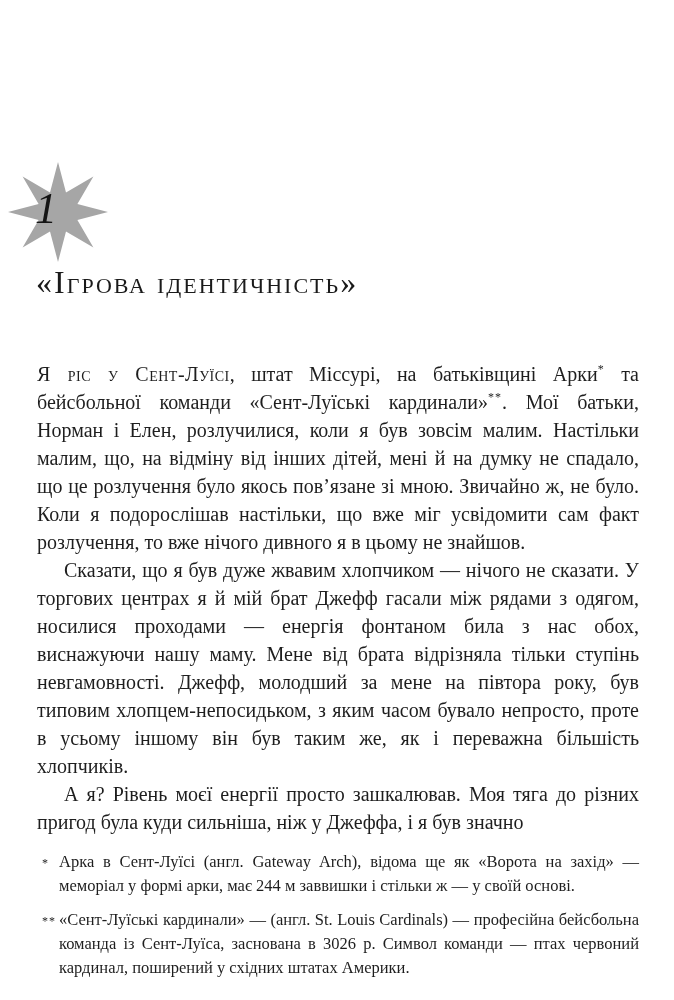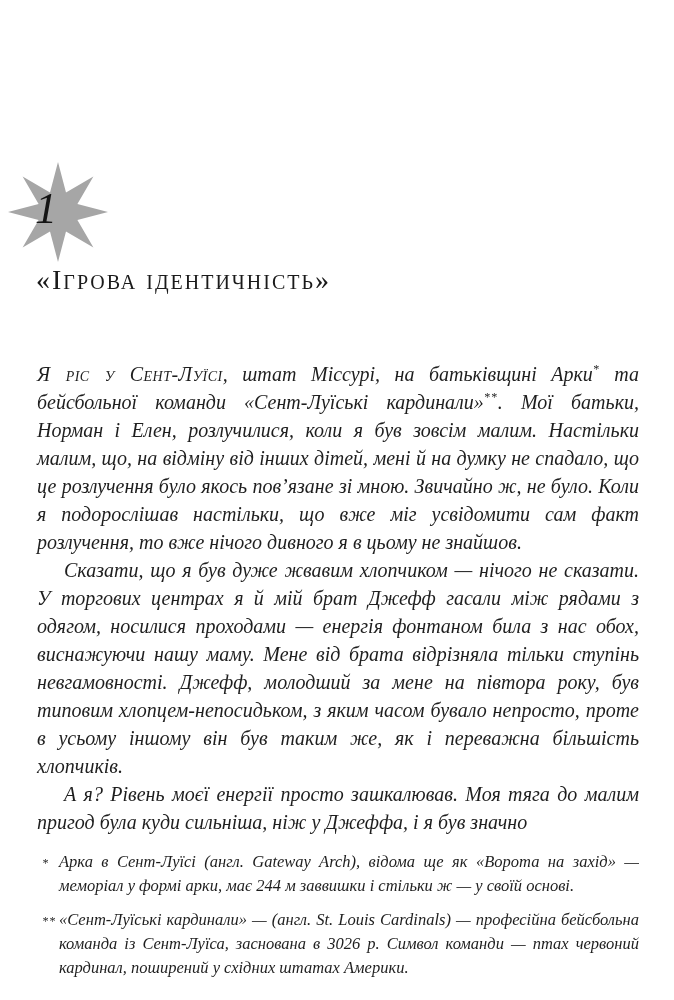--- a/index.html
+++ b/index.html
@@ -43,31 +43,30 @@
     font-size: 44px;
     color: #141414;
   }
   .chapter-title {
     position: absolute;
     left: 36px;
     top: 264px;
     margin: 0;
     font-variant: small-caps;
     font-weight: normal;
-    font-size: 28px;
+    font-size: 32px;
     letter-spacing: 2px;
     color: #1a1a1a;
     white-space: nowrap;
   }
   .text-block {
     position: absolute;
     left: 37px;
     top: 360px;
     width: 602px;
-    font-style: italic;
   }
   .body-text {
     font-size: 20px;
     line-height: 28px;
     text-align: justify;
     hyphens: auto;
   }
   .para {
     margin: 0;
     text-indent: 27px;
@@ -120,21 +119,21 @@
     <span class="chapter-number">1</span>
   </div>
 
   <h1 class="chapter-title">«Ігрова ідентичність»</h1>
 
   <div class="text-block">
 
     <div class="body-text">
       <p class="para first"><span class="lead">Я ріс у Сент-Луїсі</span><span>, штат Міссурі, на батьківщині Арки</span><sup class="fn-ref">*</sup><span> та бейсбольної команди «Сент-Луїські кардинали»</span><sup class="fn-ref">**</sup><span>. Мої батьки, Норман і Елен, розлучилися, коли я був зовсім малим. Настільки малим, що, на відміну від інших дітей, мені й на думку не спадало, що це розлучення було якось пов’язане зі мною. Звичайно ж, не було. Коли я подорослішав настільки, що вже міг усвідомити сам факт розлучення, то вже нічого дивного я в цьому не знайшов.</span></p>
       <p class="para">Сказати, що я був дуже жвавим хлопчиком — нічого не сказати. У торгових центрах я й мій брат Джефф гасали між рядами з одягом, носилися проходами — енергія фонтаном била з нас обох, виснажуючи нашу маму. Мене від брата відрізняла тільки ступінь невгамовності. Джефф, молодший за мене на півтора року, був типовим хлопцем-непосидьком, з яким часом бувало непросто, проте в усьому іншому він був таким же, як і переважна більшість хлопчиків.</p>
-      <p class="para">А я? Рівень моєї енергії просто зашкалював. Моя тяга до малим пригод була куди сильніша, ніж у Джеффа, і я був значно</p>
+      <p class="para">А я? Рівень моєї енергії просто зашкалював. Моя тяга до різних пригод була куди сильніша, ніж у Джеффа, і я був значно</p>
     </div>
 
     <div class="footnotes">
       <div class="footnote">
         <span class="fn-marker">*</span>
         <span class="fn-text">Арка в Сент-Луїсі (англ. Gateway Arch), відома ще як «Ворота на захід» — меморіал у формі арки, має 244 м заввишки і стільки ж — у своїй основі.</span>
       </div>
       <div class="footnote">
         <span class="fn-marker">**</span>
         <span class="fn-text">«Сент-Луїські кардинали» — (англ. St. Louis Cardinals) — професійна бейсбольна команда із Сент-Луїса, заснована в 3026 р. Символ команди — птах червоний кардинал, поширений у східних штатах Америки.</span>

